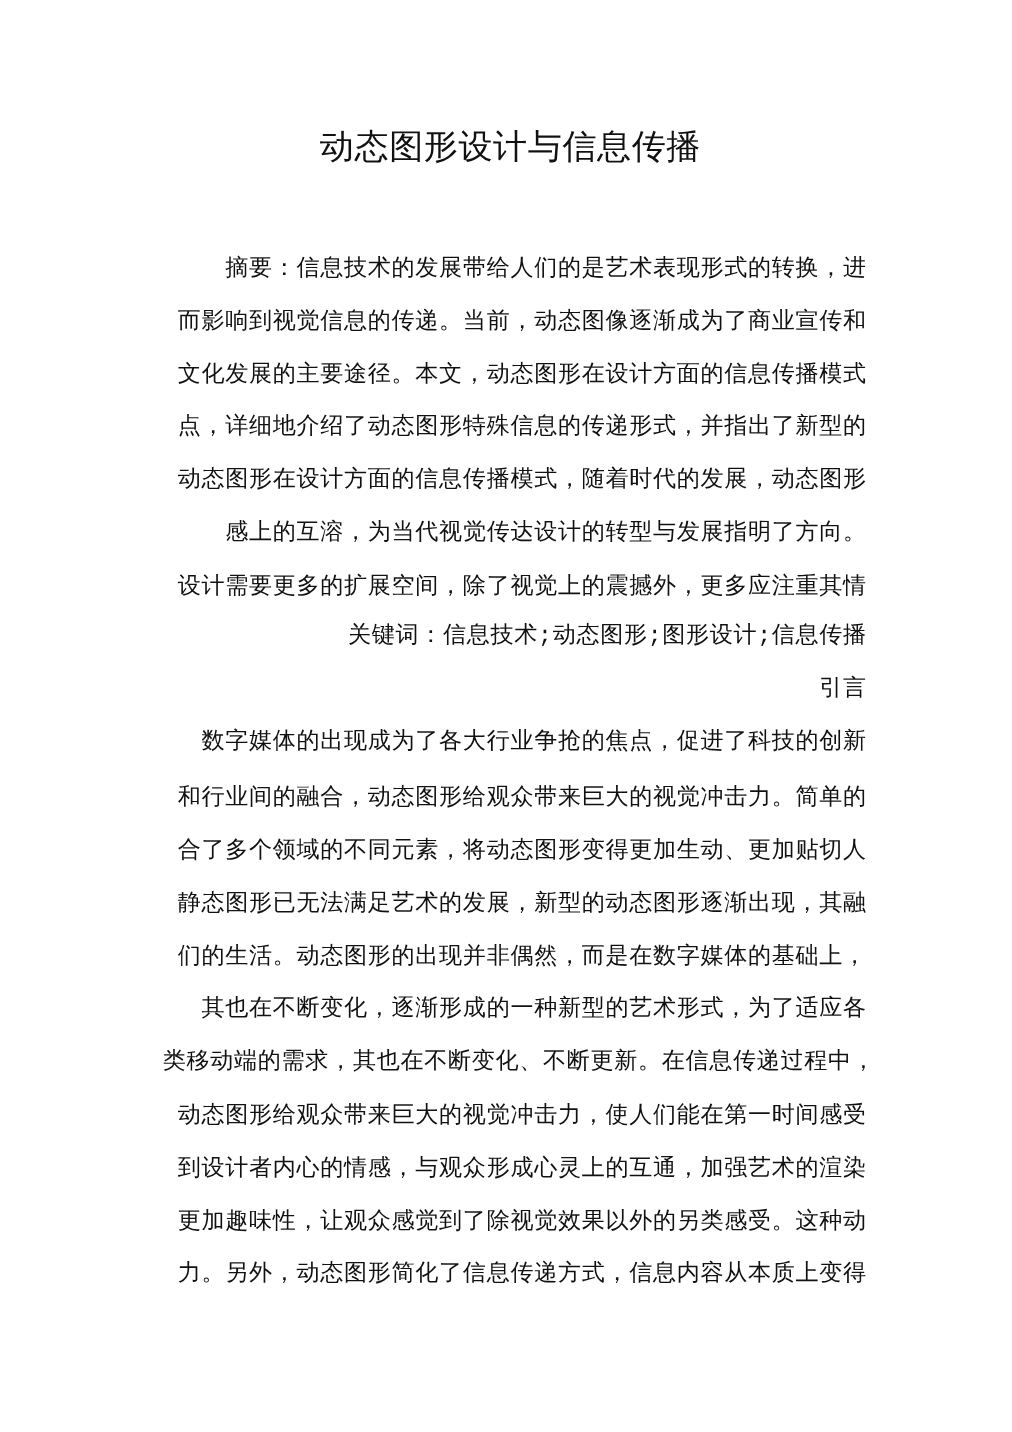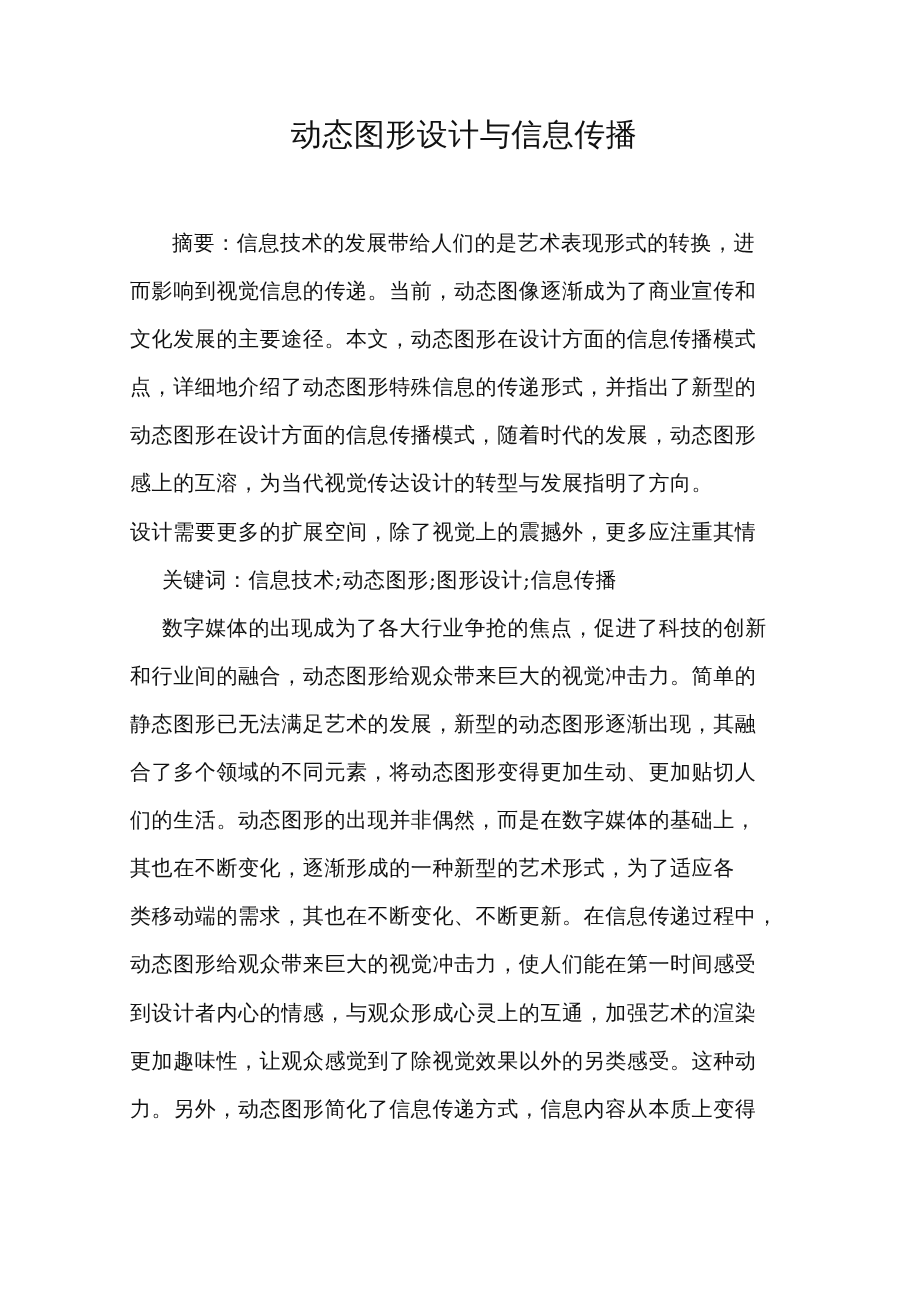--- a/index.html
+++ b/index.html
@@ -30,60 +30,62 @@
       width: 920px;
       text-align: center;
       font-size: 31px;
       line-height: 44px;
       letter-spacing: 0.5px;
       font-weight: normal;
       margin: 0;
     }
     .body {
       position: absolute;
-      left: 130px;
+      left: 148px;
       top: 222px;
       width: 640px;
+      text-align: right;
     }
     .line {
       display: block;
       height: 48.1px;
       line-height: 42px;
       font-size: 21px;
       white-space: nowrap;
       letter-spacing: 0.6px;
     }
     .indent-abstract { padding-left: 42px; }
-    .indent { padding-left: 32px; }
+    .indent { padding-left: 32px; font-family: Liberation Mono, monospace; }
   </style>
 </head>
 <body>
 
 <div class="page">
   <h1 class="title">动态图形设计与信息传播</h1>
 
   <div class="body">
     <div>
       <span class="line indent-abstract">摘要：信息技术的发展带给人们的是艺术表现形式的转换，进</span>
       <span class="line">而影响到视觉信息的传递。当前，动态图像逐渐成为了商业宣传和</span>
       <span class="line">文化发展的主要途径。本文，动态图形在设计方面的信息传播模式</span>
       <span class="line">点，详细地介绍了动态图形特殊信息的传递形式，并指出了新型的</span>
       <span class="line">动态图形在设计方面的信息传播模式，随着时代的发展，动态图形</span>
       <span class="line">感上的互溶，为当代视觉传达设计的转型与发展指明了方向。</span>
       <span class="line">设计需要更多的扩展空间，除了视觉上的震撼外，更多应注重其情</span>
     </div>
 
     <span class="line indent">关键词：信息技术;动态图形;图形设计;信息传播</span>
 
+    <span class="line indent">引言</span>
 
     <div>
       <span class="line indent">数字媒体的出现成为了各大行业争抢的焦点，促进了科技的创新</span>
       <span class="line">和行业间的融合，动态图形给观众带来巨大的视觉冲击力。简单的</span>
+      <span class="line">合了多个领域的不同元素，将动态图形变得更加生动、更加贴切人</span>
       <span class="line">静态图形已无法满足艺术的发展，新型的动态图形逐渐出现，其融</span>
-      <span class="line">合了多个领域的不同元素，将动态图形变得更加生动、更加贴切人</span>
       <span class="line">们的生活。动态图形的出现并非偶然，而是在数字媒体的基础上，</span>
       <span class="line">其也在不断变化，逐渐形成的一种新型的艺术形式，为了适应各</span>
       <span class="line">类移动端的需求，其也在不断变化、不断更新。在信息传递过程中，</span>
       <span class="line">动态图形给观众带来巨大的视觉冲击力，使人们能在第一时间感受</span>
       <span class="line">到设计者内心的情感，与观众形成心灵上的互通，加强艺术的渲染</span>
       <span class="line">更加趣味性，让观众感觉到了除视觉效果以外的另类感受。这种动</span>
       <span class="line">力。另外，动态图形简化了信息传递方式，信息内容从本质上变得</span>
     </div>
   </div>
 </div>

